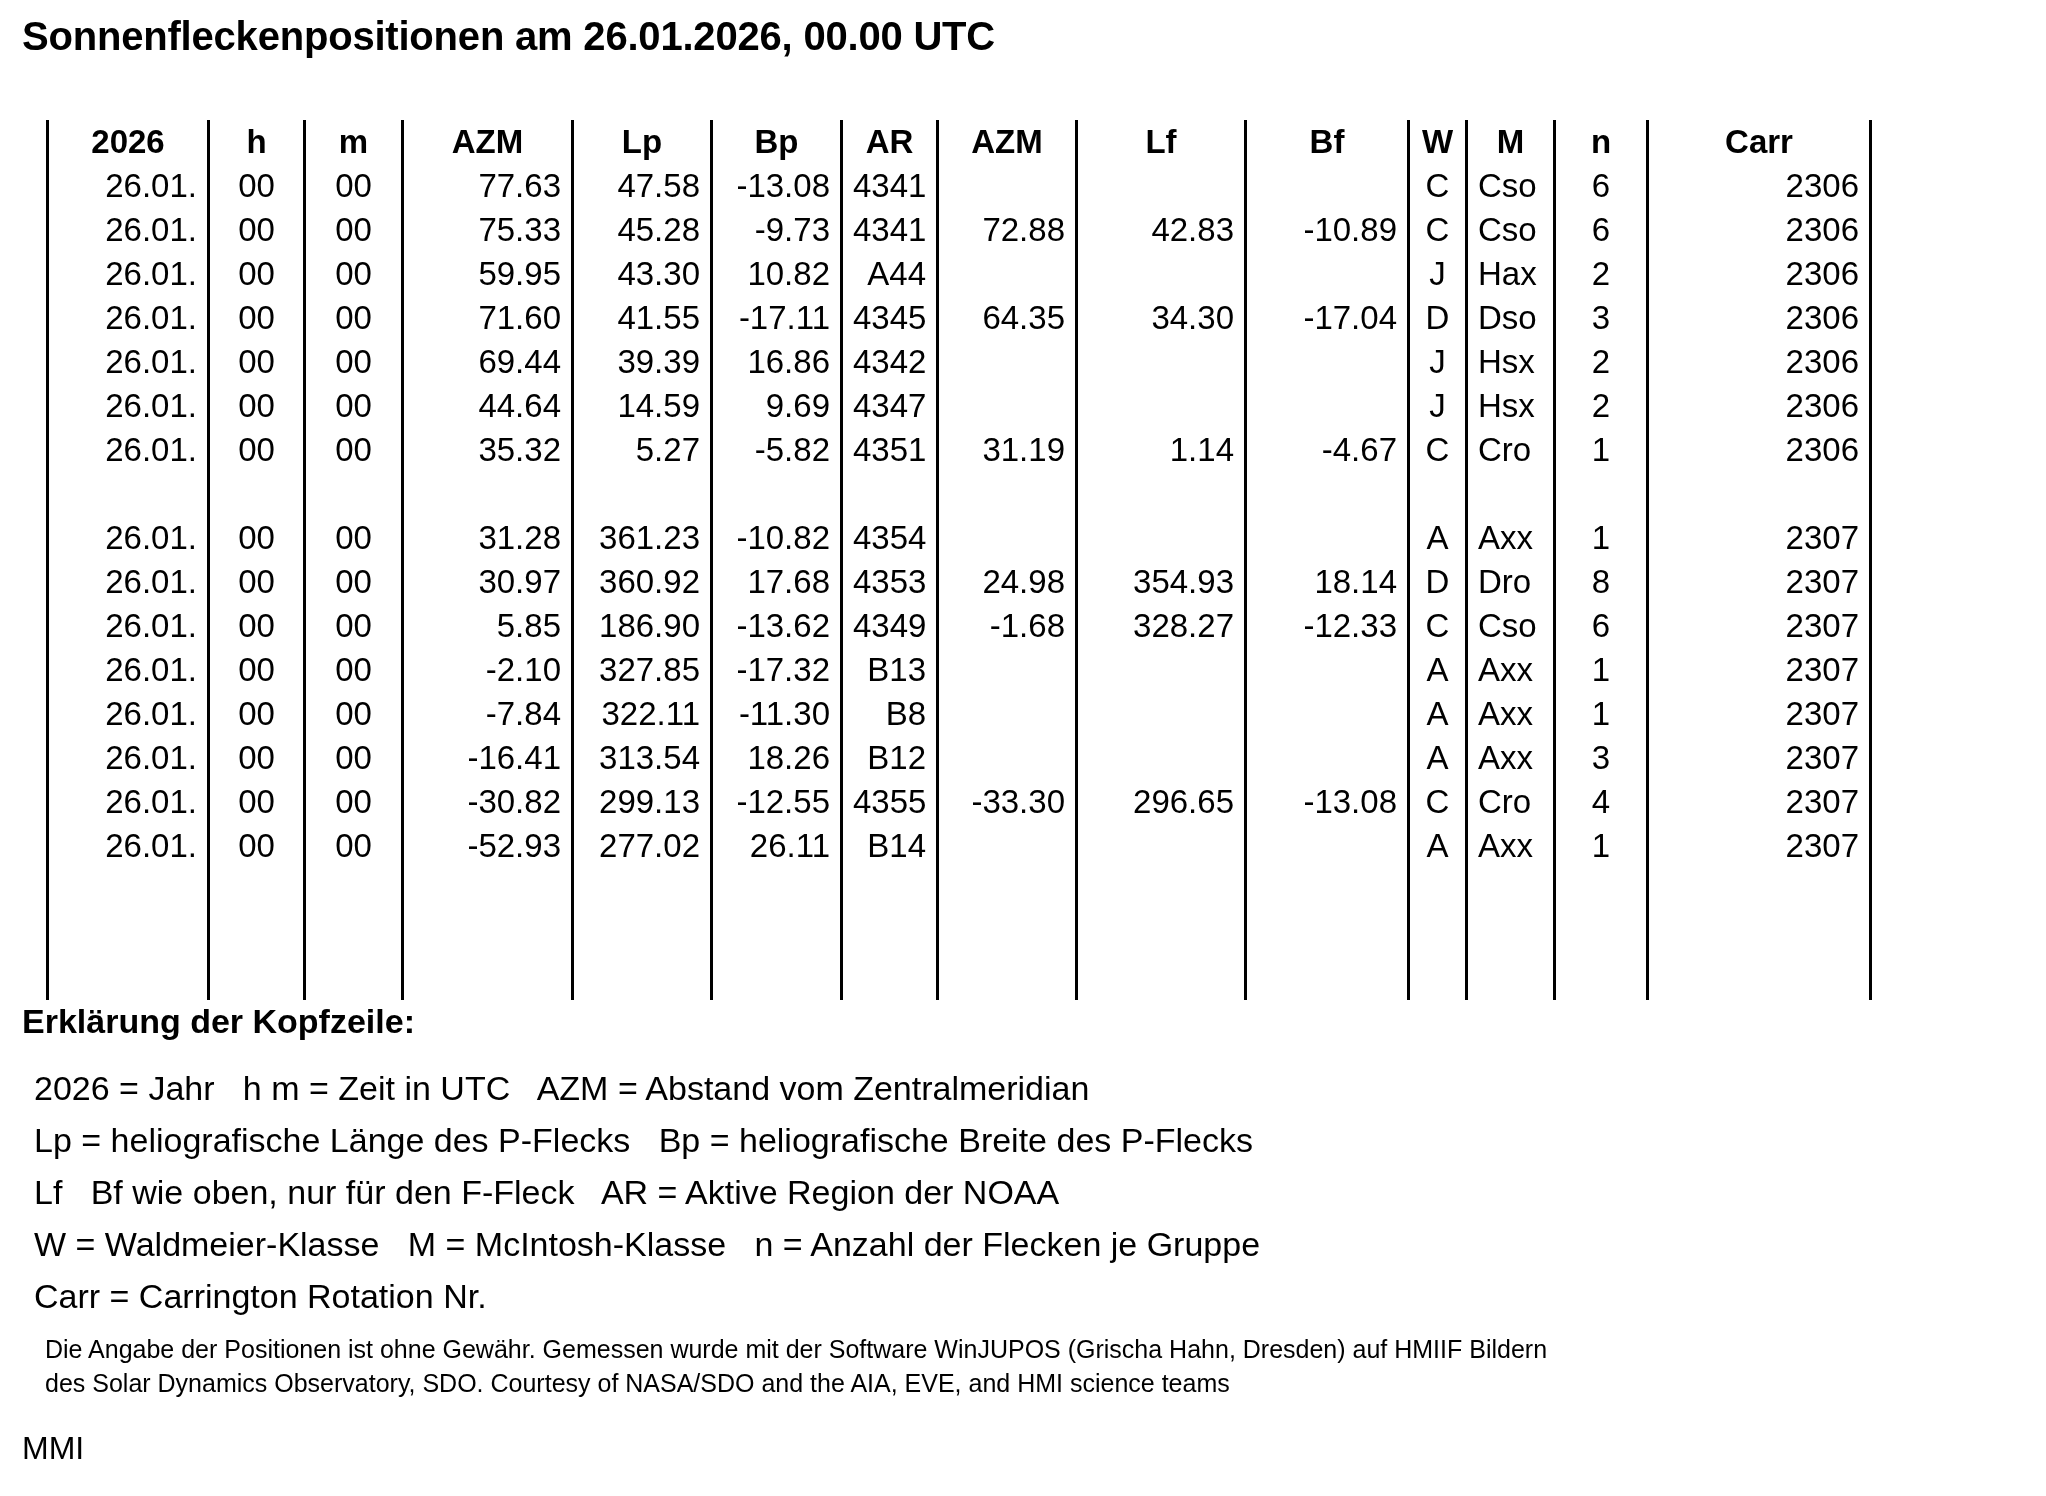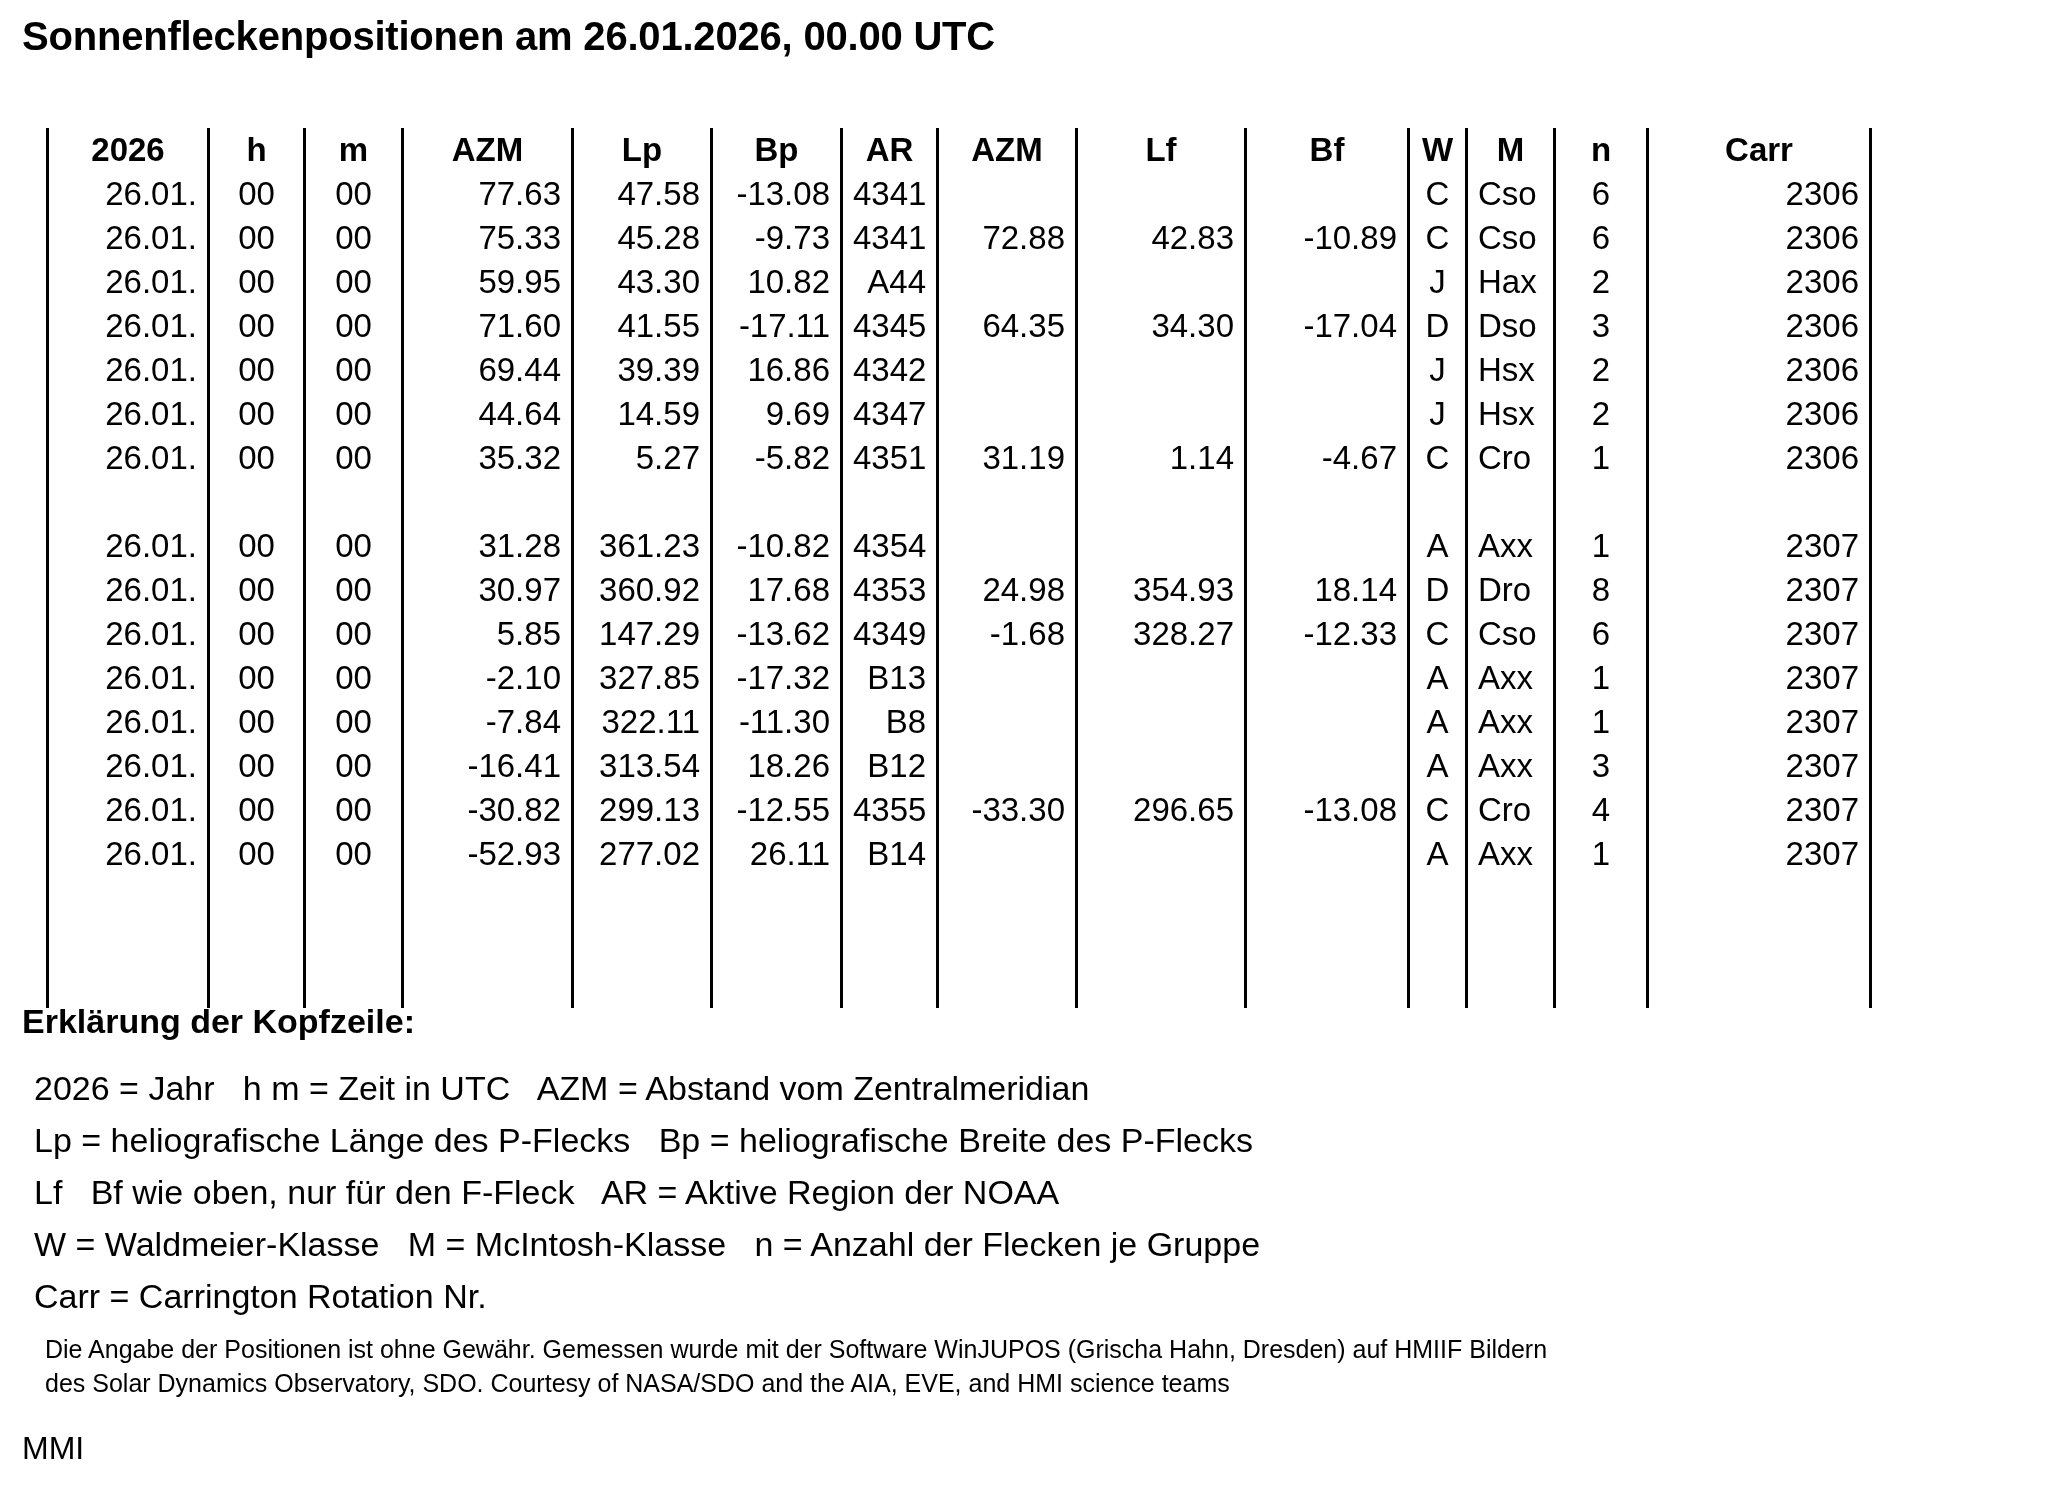--- a/index.html
+++ b/index.html
@@ -28,21 +28,21 @@
     font-size: 40px;
     font-weight: bold;
     letter-spacing: -0.2px;
     white-space: nowrap;
   }
 
   
   .table-wrap {
     position: absolute;
     left: 18px;
-    top: 128px;
+    top: 120px;
     width: 1684px;
     padding-left: 28px;
   }
   table.sunspots {
     border-collapse: collapse;
     table-layout: fixed;
     width: 1684px;
     font-size: 33px;
   }
   table.sunspots th,
@@ -308,21 +308,21 @@
             <td class="c-w">D</td>
             <td class="c-m2">Dro</td>
             <td class="c-n">8</td>
             <td class="c-carr">2307</td>
           </tr>
           <tr>
             <td class="c-date">26.01.</td>
             <td class="c-h">00</td>
             <td class="c-m">00</td>
             <td class="c-azm1">5.85</td>
-            <td class="c-lp">147.29</td>
+            <td class="c-lp">186.90</td>
             <td class="c-bp">-13.62</td>
             <td class="c-ar">4349</td>
             <td class="c-azm2">-1.68</td>
             <td class="c-lf">328.27</td>
             <td class="c-bf">-12.33</td>
             <td class="c-w">C</td>
             <td class="c-m2">Cso</td>
             <td class="c-n">6</td>
             <td class="c-carr">2307</td>
           </tr>

